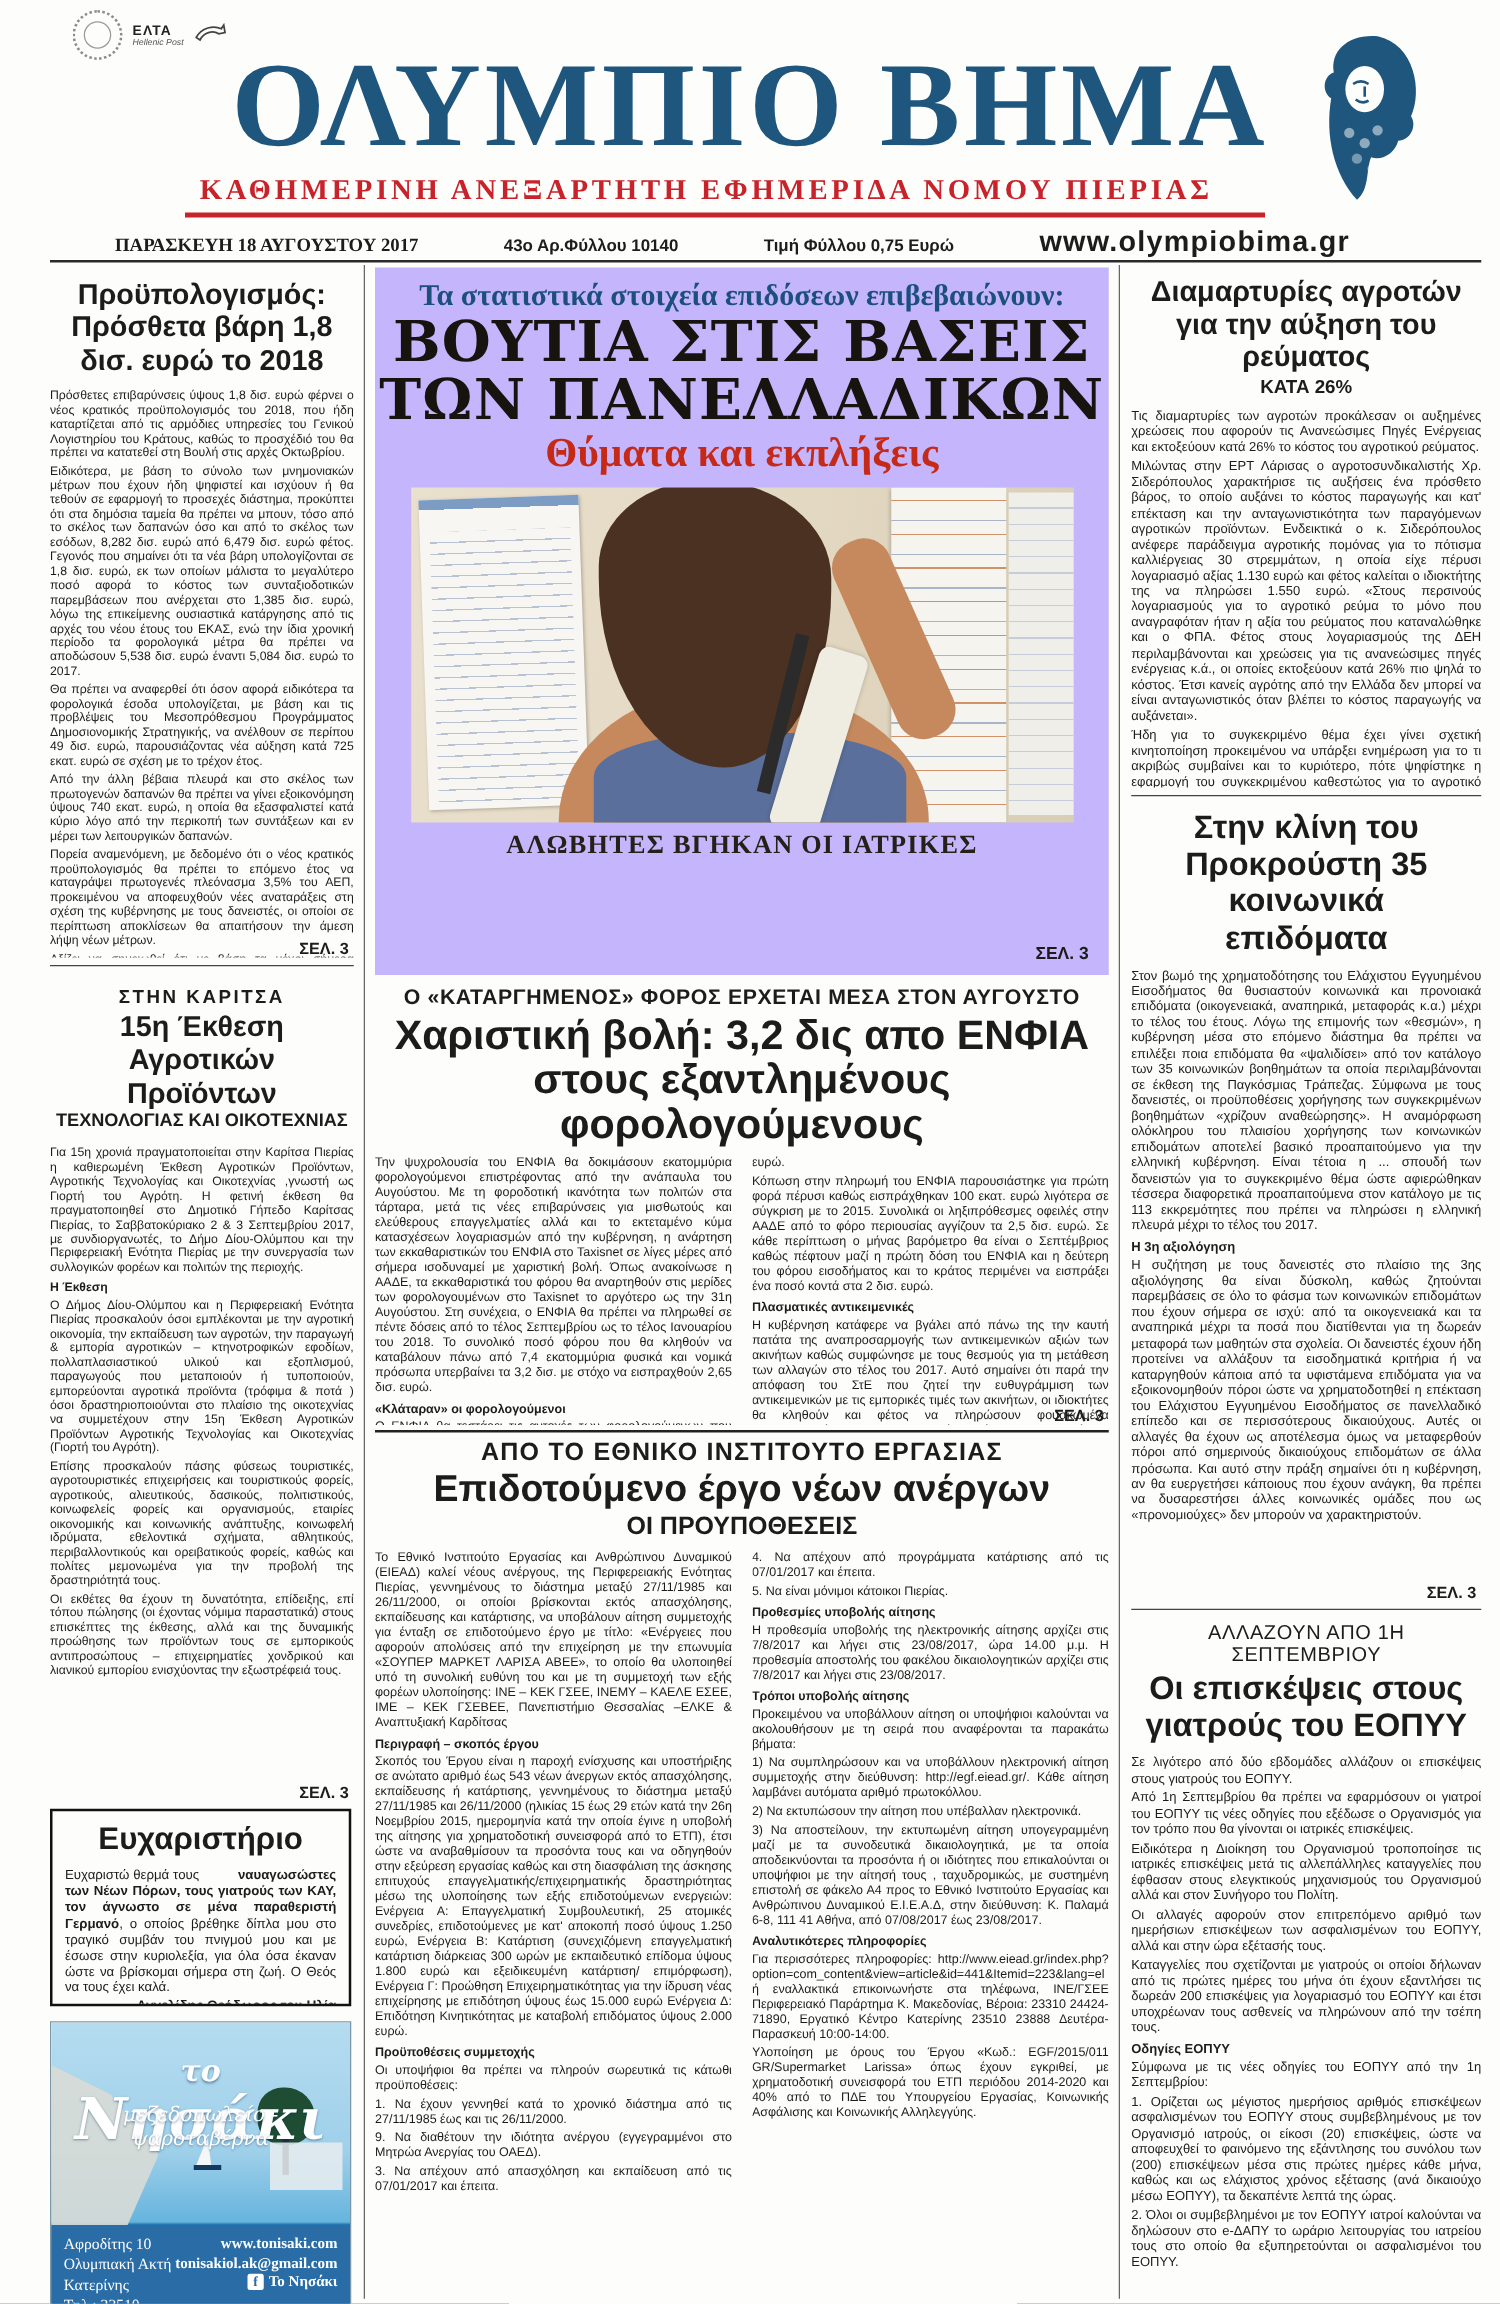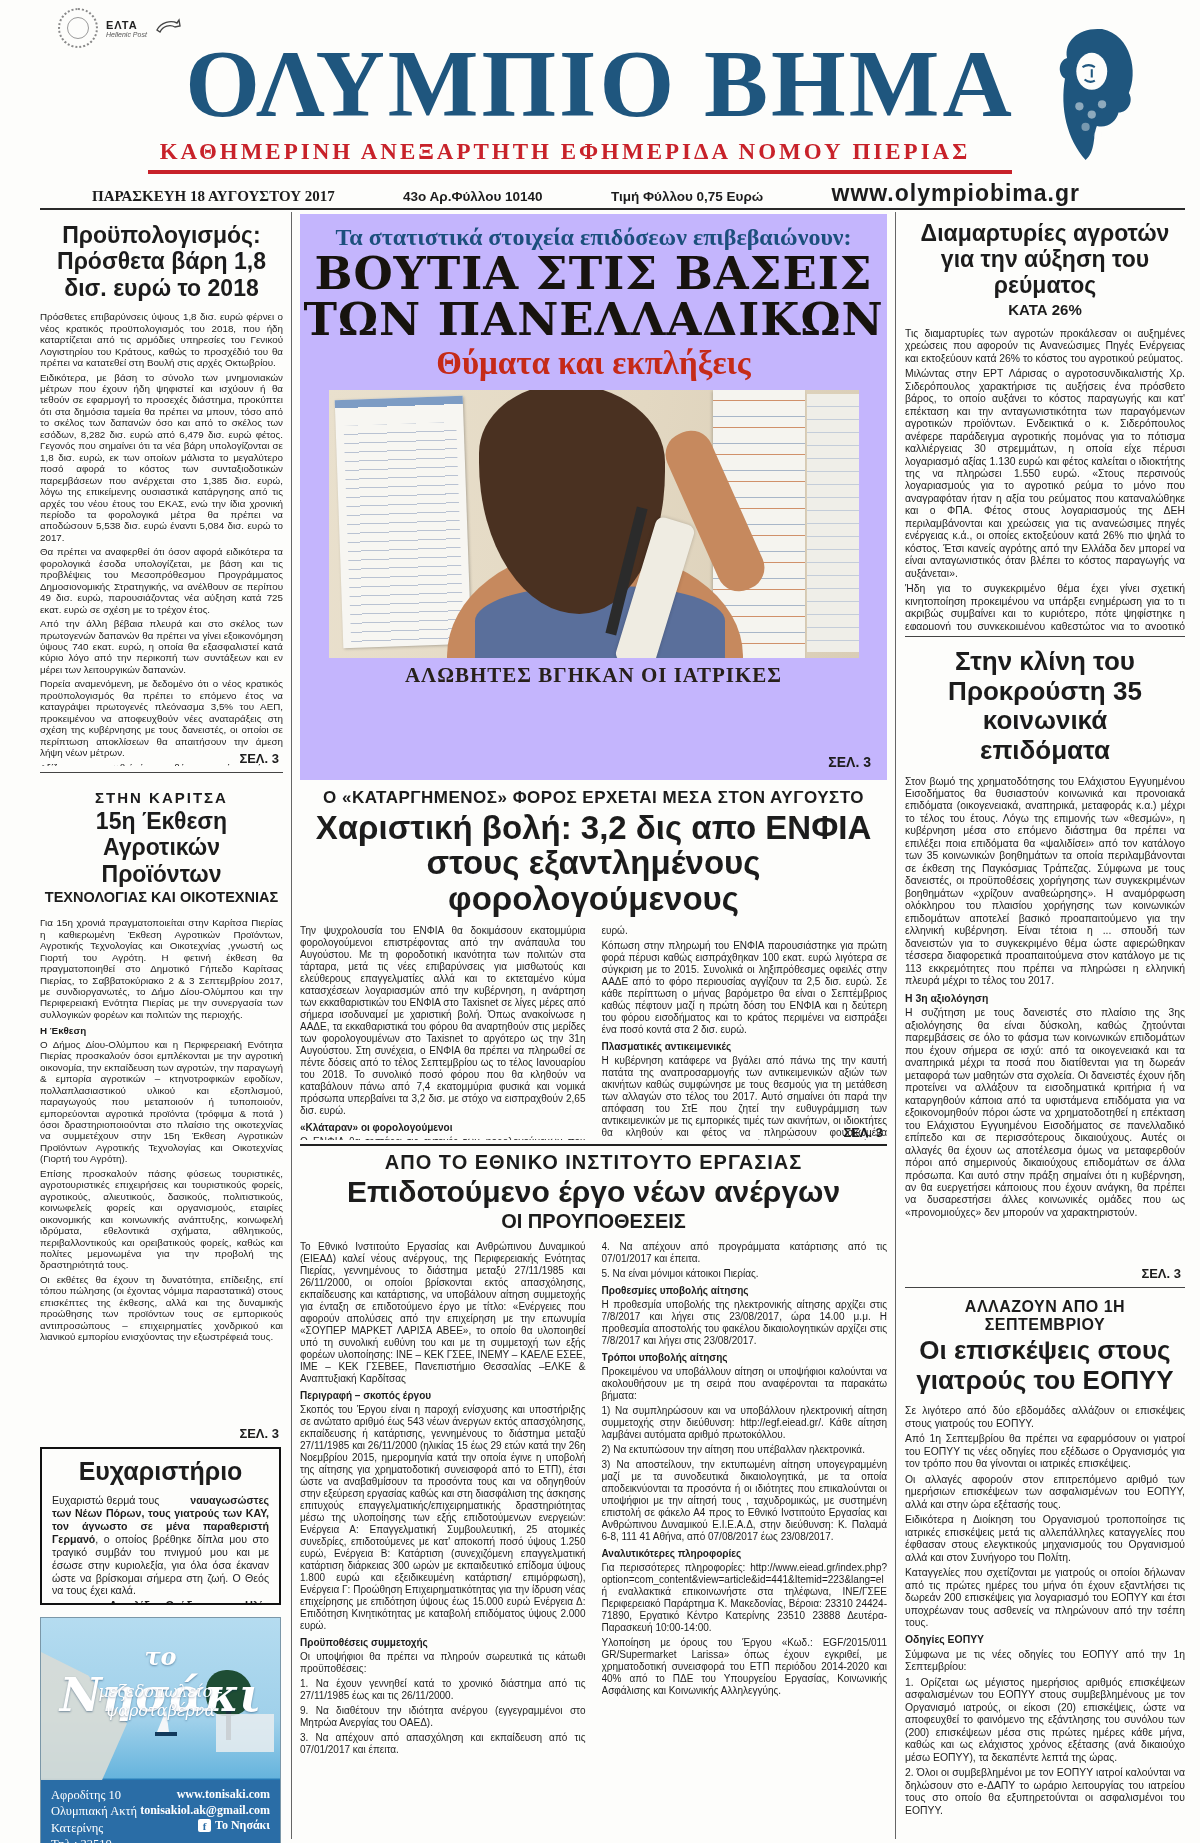--- a/index.html
+++ b/index.html
@@ -126,21 +126,21 @@
   .a-eiead .sub { font-size:20px; font-weight:bold; text-align:center; margin-bottom:8px; }
   .a-eiead .two-col > div { height:588px; }
   
   .a-power { position:relative; height:416px; overflow:hidden; }
   .a-power h2 { font-size:23px; line-height:1.14; text-align:center; margin:6px 0 2px; }
   .a-power .sub { font-size:15px; font-weight:bold; text-align:center; margin-bottom:10px; }
   .body-r { font-size:10.4px; line-height:1.2; }
   .a-benefits { position:relative; height:638px; overflow:hidden; }
   .a-benefits h2 { font-size:26px; line-height:1.14; text-align:center; margin:4px 10px 10px; }
   .a-eopyy { position:relative; height:562px; overflow:hidden; }
-  .a-eopyy .kicker { font-size:16px; font-weight:bold; text-align:center; letter-spacing:.5px; margin-top:4px; }
+  .a-eopyy .kicker { font-size:16px; font-weight:normal; text-align:center; letter-spacing:.5px; margin-top:4px; }
   .a-eopyy h2 { font-size:26px; line-height:1.14; text-align:center; margin:2px 6px 10px; }
   .bold-span { font-weight:bold;margin-left:28px; }
 </style>
 </head>
 <body>
 
 <div class="page">
 
   <header class="masthead">
     <div class="elta">
@@ -343,22 +343,22 @@
       </article>
 
       <div class="divider"></div>
 
       <article class="a-eopyy">
         <div class="kicker">ΑΛΛΑΖΟΥΝ ΑΠΟ 1Η ΣΕΠΤΕΜΒΡΙΟΥ</div>
         <h2>Οι επισκέψεις στους γιατρούς του ΕΟΠΥΥ</h2>
         <div class="body-r">
             <p class="blk-p">Σε λιγότερο από δύο εβδομάδες αλλάζουν οι επισκέψεις στους γιατρούς του ΕΟΠΥΥ.</p>
             <p class="blk-p">Από 1η Σεπτεμβρίου θα πρέπει να εφαρμόσουν οι γιατροί του ΕΟΠΥΥ τις νέες οδηγίες που εξέδωσε ο Οργανισμός για τον τρόπο που θα γίνονται οι ιατρικές επισκέψεις.</p>
+            <p class="blk-p">Ειδικότερα η Διοίκηση του Οργανισμού τροποποίησε τις ιατρικές επισκέψεις μετά τις αλλεπάλληλες καταγγελίες που έφθασαν στους ελεγκτικούς μηχανισμούς του Οργανισμού αλλά και στον Συνήγορο του Πολίτη.</p>
             <p class="blk-p">Οι αλλαγές αφορούν στον επιτρεπόμενο αριθμό των ημερήσιων επισκέψεων των ασφαλισμένων του ΕΟΠΥΥ, αλλά και στην ώρα εξέτασής τους.</p>
-            <p class="blk-p">Ειδικότερα η Διοίκηση του Οργανισμού τροποποίησε τις ιατρικές επισκέψεις μετά τις αλλεπάλληλες καταγγελίες που έφθασαν στους ελεγκτικούς μηχανισμούς του Οργανισμού αλλά και στον Συνήγορο του Πολίτη.</p>
             <p class="blk-p">Καταγγελίες που σχετίζονται με γιατρούς οι οποίοι δήλωναν από τις πρώτες ημέρες του μήνα ότι έχουν εξαντλήσει τις δωρεάν 200 επισκέψεις για λογαριασμό του ΕΟΠΥΥ και έτσι υποχρέωναν τους ασθενείς να πληρώνουν από την τσέπη τους.</p>
             <p class="blk-h">Οδηγίες ΕΟΠΥΥ</p>
             <p class="blk-p">Σύμφωνα με τις νέες οδηγίες του ΕΟΠΥΥ από την 1η Σεπτεμβρίου:</p>
             <p class="blk-p">1. Ορίζεται ως μέγιστος ημερήσιος αριθμός επισκέψεων ασφαλισμένων του ΕΟΠΥΥ στους συμβεβλημένους με τον Οργανισμό ιατρούς, οι είκοσι (20) επισκέψεις, ώστε να αποφευχθεί το φαινόμενο της εξάντλησης του συνόλου των (200) επισκέψεων μέσα στις πρώτες ημέρες κάθε μήνα, καθώς και ως ελάχιστος χρόνος εξέτασης (ανά δικαιούχο μέσω ΕΟΠΥΥ), τα δεκαπέντε λεπτά της ώρας.</p>
             <p class="blk-p">2. Όλοι οι συμβεβλημένοι με τον ΕΟΠΥΥ ιατροί καλούνται να δηλώσουν στο e-ΔΑΠΥ το ωράριο λειτουργίας του ιατρείου τους στο οποίο θα εξυπηρετούνται οι ασφαλισμένοι του ΕΟΠΥΥ.</p>
           </div>
         <div class="pageref">ΣΕΛ. 3</div>
       </article>
     </div>
   </div>

